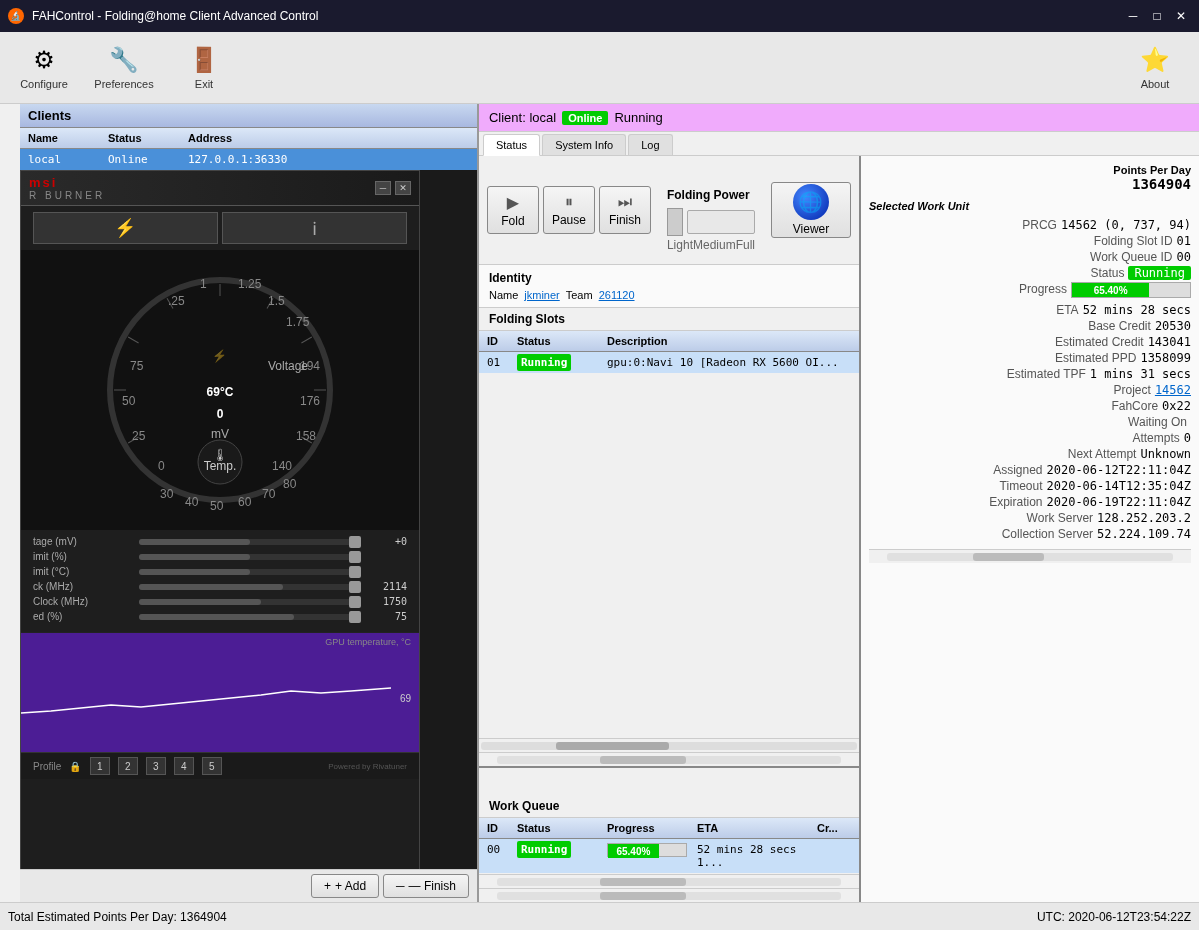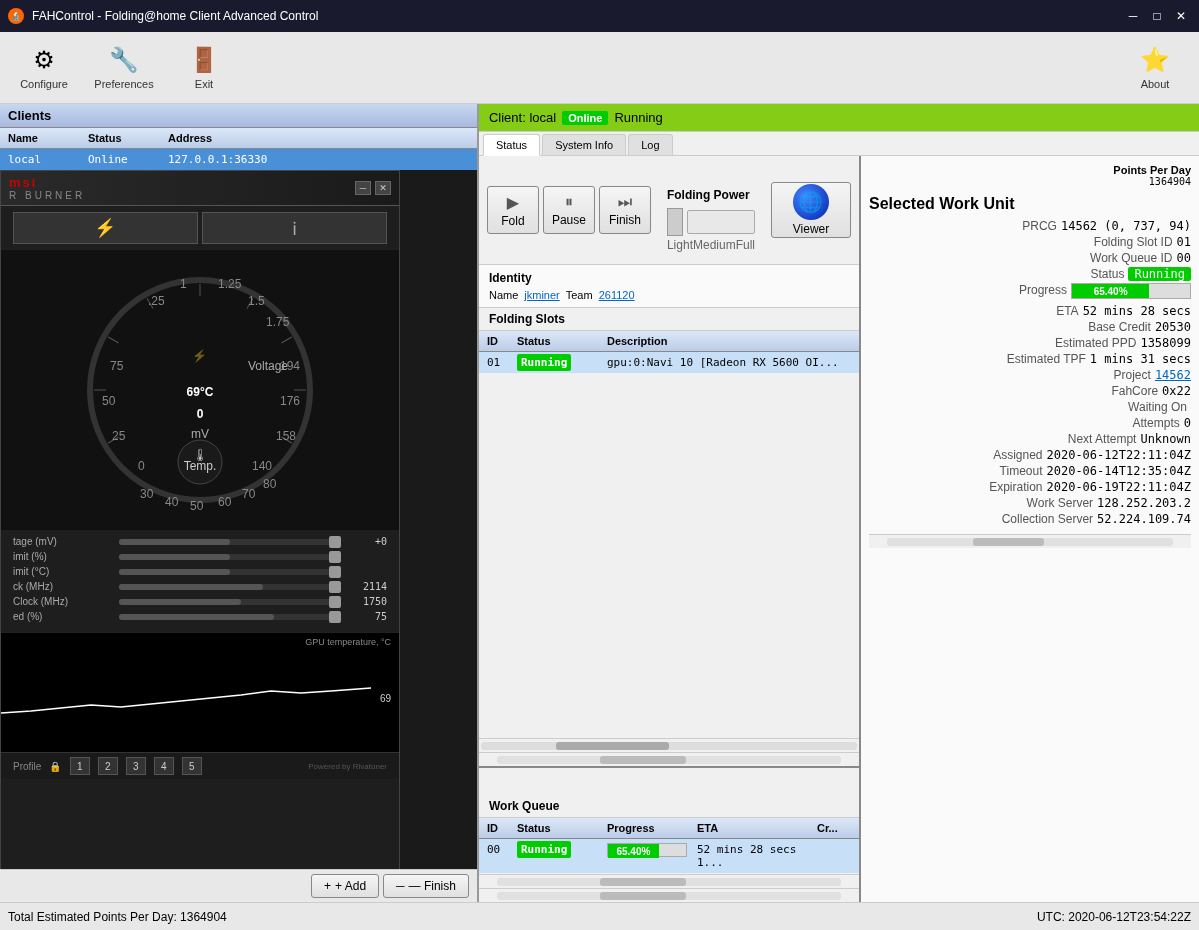--- a/index.html
+++ b/index.html
@@ -50,20 +50,21 @@
       display: flex;
       height: calc(930px - 32px - 72px - 28px);
     }
 
     
     .left-panel {
       width: 487px;
       border-right: 2px solid #999;
       display: flex;
       flex-direction: column;
+      margin-left: 20px;
     }
 
     .clients-header {
       background: linear-gradient(to bottom, #c8d8f0, #a8b8e0);
       padding: 4px 8px;
       font-weight: bold;
       font-size: 13px;
       border-bottom: 1px solid #888;
     }
 
@@ -109,21 +110,21 @@
       flex: 1;
       display: flex;
       flex-direction: column;
     }
 
     
     .client-header {
       display: flex;
       align-items: center;
       padding: 6px 10px;
-      background: #84cc16;
+      background: #f0abfc;
       border-bottom: 1px solid #ccc;
       gap: 6px;
     }
     .client-header-label { font-size: 13px; }
     .online-badge {
       background: #00cc00;
       color: white;
       padding: 1px 6px;
       border-radius: 2px;
       font-size: 11px;
@@ -290,35 +291,35 @@
 
     
     .details-panel {
       width: 340px;
       border-left: 2px solid #888;
       padding: 8px;
       background: #fafafa;
       overflow-y: auto;
       font-size: 11px;
     }
-    .details-section-title { font-weight: bold; font-size: 16px; margin-bottom: 6px; }
+    .details-section-title { font-weight: bold; font-size: 11px; margin-bottom: 6px; font-style: italic; }
     .detail-row { display: flex; justify-content: flex-end; margin-bottom: 2px; gap: 4px; }
     .detail-label { color: #555; text-align: right; min-width: 120px; }
     .detail-value { font-family: monospace; }
     .detail-value.running { background: #00cc00; color: white; padding: 0 6px; border-radius: 2px; }
     .detail-value.link { color: #0066cc; text-decoration: underline; cursor: pointer; }
 
     .points-per-day {
       display: flex;
       flex-direction: column;
       align-items: flex-end;
       margin-bottom: 8px;
     }
     .ppd-label { font-weight: bold; font-size: 11px; }
-    .ppd-value { font-size: 10px; font-weight: normal; font-family: monospace; }
+    .ppd-value { font-size: 14px; font-weight: bold; font-family: monospace; }
 
     
     .statusbar {
       display: flex;
       justify-content: space-between;
       padding: 4px 8px;
       background: #e8e8e8;
       border-top: 1px solid #ccc;
       font-size: 11px;
       height: 28px;
@@ -372,21 +373,21 @@
 
     
     .msi-gpu-info { padding: 4px 12px; border-top: 1px solid #333; }
     .msi-gpu-name { font-size: 11px; color: #ccc; font-weight: bold; }
     .msi-gpu-sub { font-size: 10px; color: #888; }
     .msi-detach { font-size: 9px; color: #666; text-decoration: underline; cursor: pointer; }
 
     
     .msi-chart {
       height: 120px;
-      background: #000000;
+      background: #4c1d95;
       border-top: 1px solid #222;
       position: relative;
       overflow: hidden;
     }
     .msi-chart-label { position: absolute; top: 4px; right: 8px; font-size: 9px; color: #888; }
     .msi-chart-value { position: absolute; right: 8px; top: 50%; font-size: 10px; color: #ccc; }
 
     
     .msi-profile-bar {
       background: #1a1a1a;
@@ -779,20 +780,24 @@
         </div>
         <div class="detail-row">
           <span class="detail-label">ETA</span>
           <span class="detail-value">52 mins 28 secs</span>
         </div>
         <div class="detail-row">
           <span class="detail-label">Base Credit</span>
           <span class="detail-value">20530</span>
         </div>
         <div class="detail-row">
+          <span class="detail-label">Estimated Credit</span>
+          <span class="detail-value">143041</span>
+        </div>
+        <div class="detail-row">
           <span class="detail-label">Estimated PPD</span>
           <span class="detail-value">1358099</span>
         </div>
         <div class="detail-row">
           <span class="detail-label">Estimated TPF</span>
           <span class="detail-value">1 mins 31 secs</span>
         </div>
         <div class="detail-row">
           <span class="detail-label">Project</span>
           <span class="detail-value link">14562</span>

